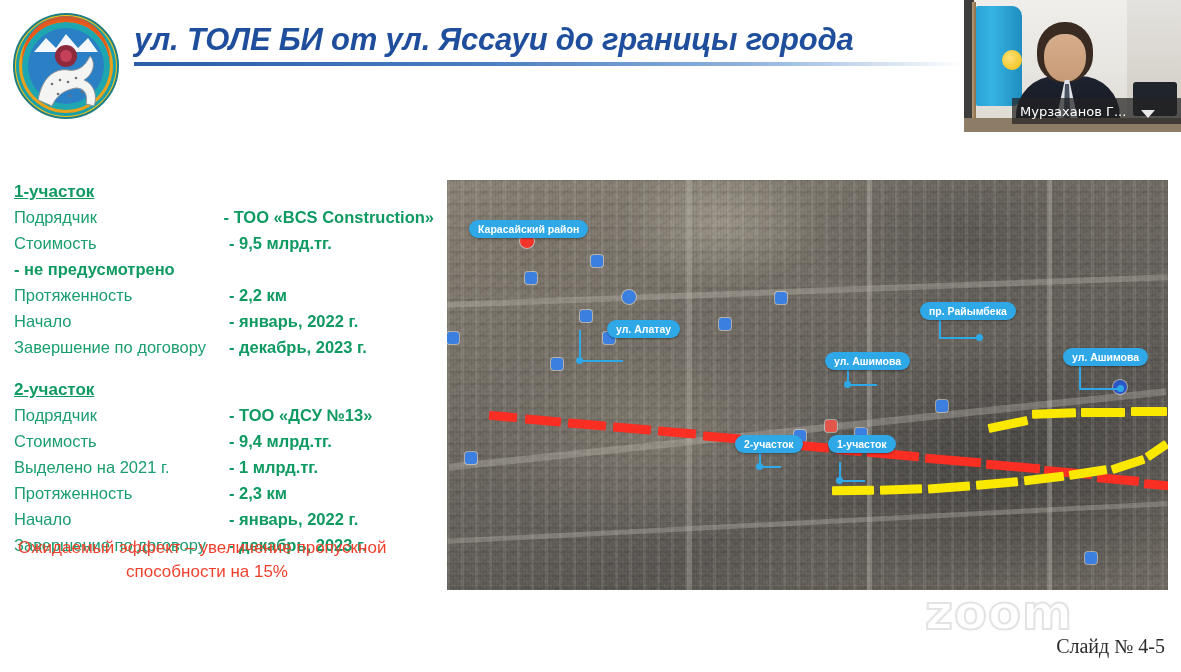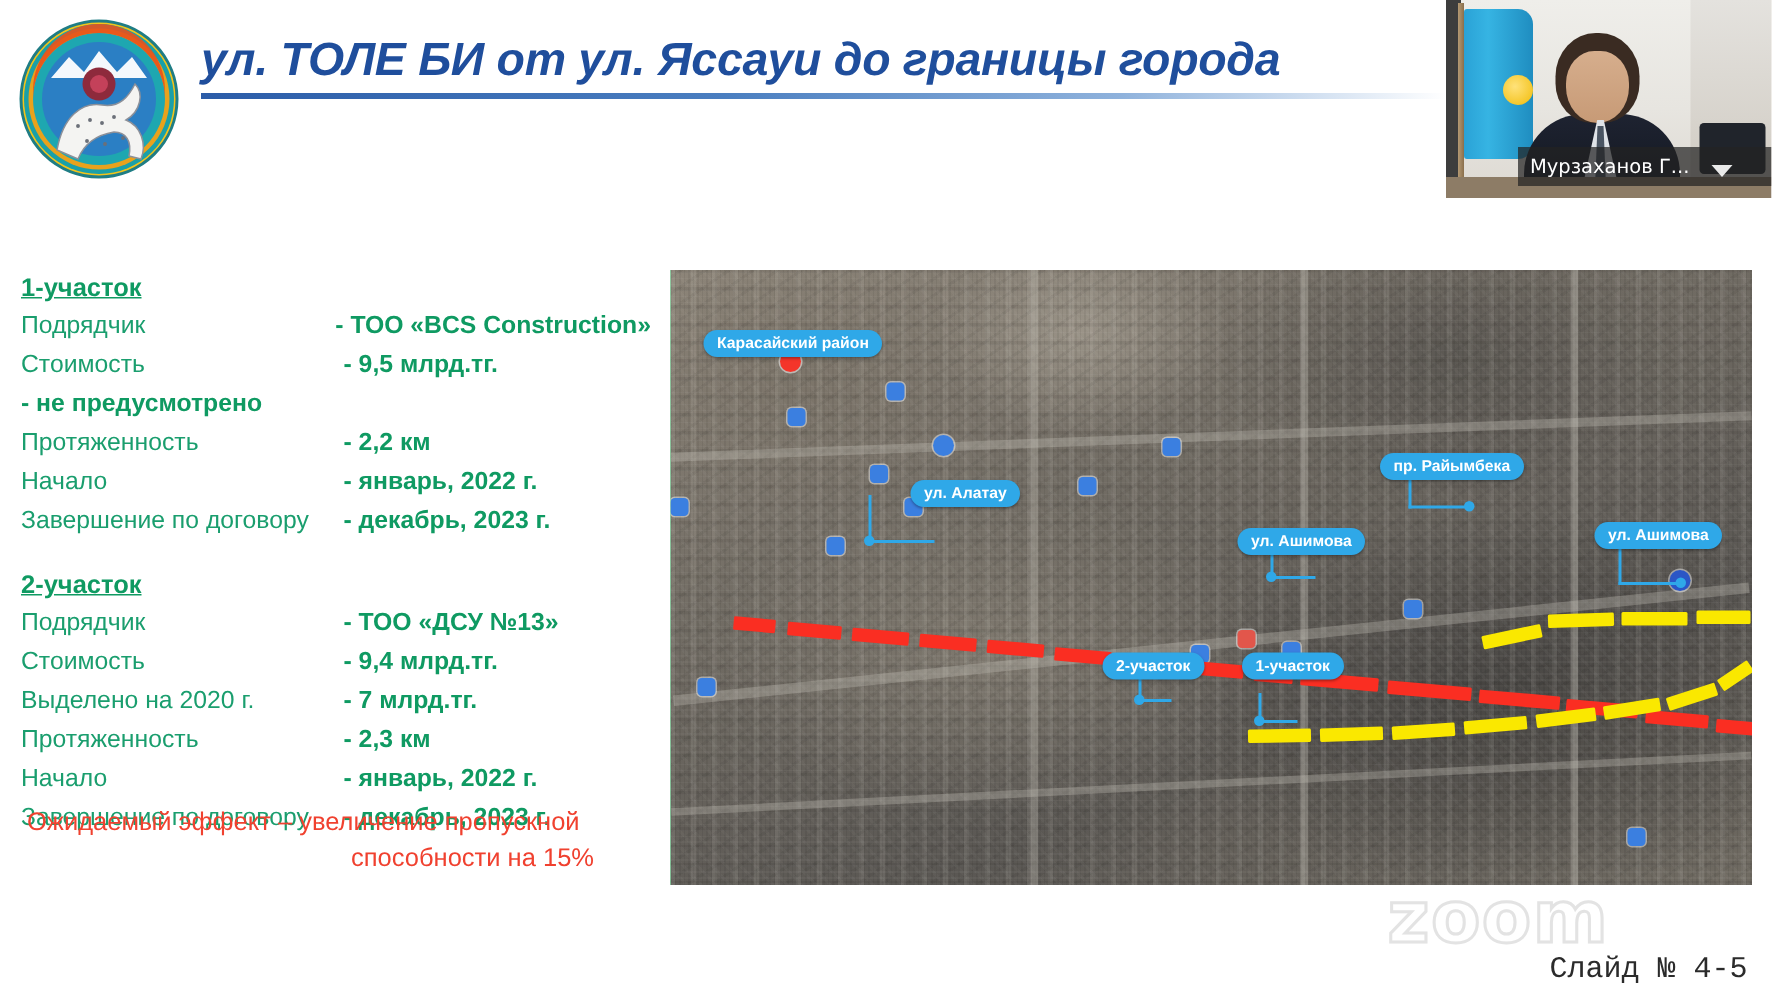--- a/index.html
+++ b/index.html
@@ -198,21 +198,21 @@
   #effect-note {
     position: absolute;
     left: 18px; top: 536px;
     width: 400px;
     color: #f0412f;
     font-size: 17px;
     line-height: 1.42;
     text-align: center;
   }
   #effect-note .l1 { display: block; text-align: left; }
-  #effect-note .l2 { display: block; text-align: right; padding-right: 22px; }
+  #effect-note .l2 { display: block; padding-right: 22px; }
 
   
   #map {
     position: absolute;
     left: 447px; top: 180px;
     width: 721px; height: 410px;
     overflow: hidden;
     background: #22c55e;
   }
   .map-base {
@@ -311,21 +311,21 @@
     -webkit-text-stroke: 2px #e3e3e3;
     font-family: "DejaVu Sans", sans-serif;
     line-height: 1;
     user-select: none;
   }
   #slide-number {
     position: absolute;
     right: 16px; bottom: 14px;
     font-size: 20px;
     color: #2b2b2b;
-    font-family: Liberation Mono, monospace;
+    font-family: Liberation Serif, serif;
   }
 </style>
 </head>
 <body>
 
 <div id="slide-header">
 
   <div id="emblem">
     <svg width="108" height="116" viewBox="0 0 108 116" aria-hidden="true">
       <circle cx="54" cy="58" r="52" fill="#f3c41a"></circle>
@@ -409,22 +409,22 @@
     <div class="section-title">2-участок</div>
     <div class="info-row">
       <span class="info-label">Подрядчик</span>
       <span class="info-value">- ТОО «ДСУ №13»</span>
     </div>
     <div class="info-row">
       <span class="info-label">Стоимость</span>
       <span class="info-value">- 9,4 млрд.тг.</span>
     </div>
     <div class="info-row">
-      <span class="info-label">Выделено на 2020 г.</span>
-      <span class="info-value">- 7 млрд.тг.</span>
+      <span class="info-label">Выделено на 2021 г.</span>
+      <span class="info-value">- 1 млрд.тг.</span>
     </div>
     <div class="info-row">
       <span class="info-label">Протяженность</span>
       <span class="info-value">- 2,3 км</span>
     </div>
     <div class="info-row">
       <span class="info-label">Начало</span>
       <span class="info-value">- январь, 2022 г.</span>
     </div>
     <div class="info-row">

